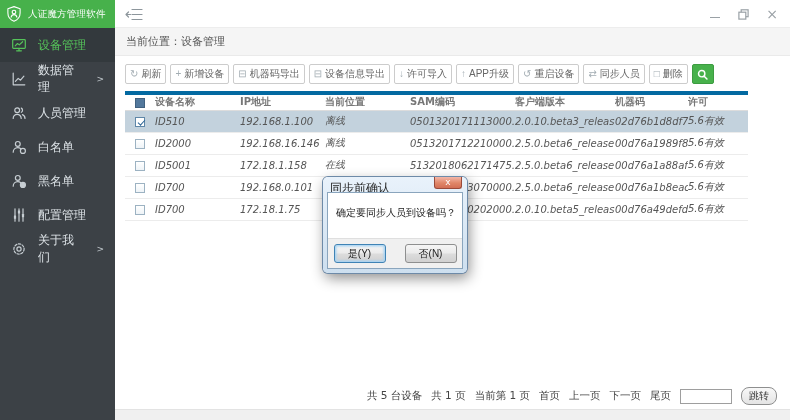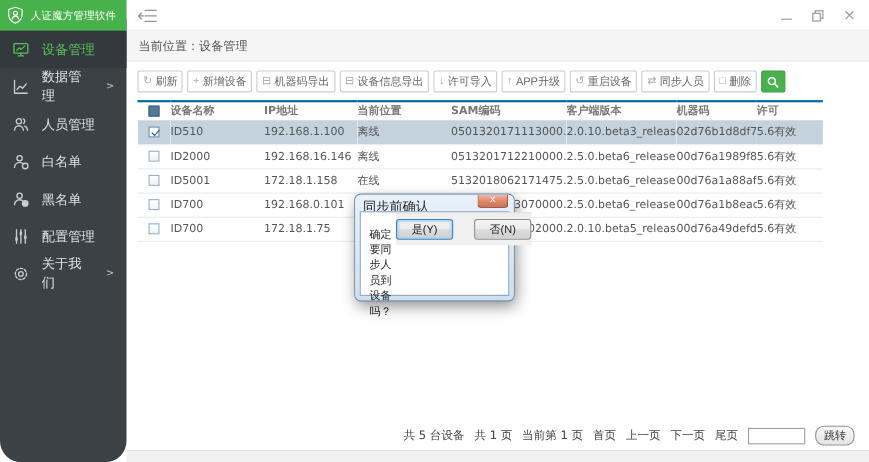--- a/index.html
+++ b/index.html
@@ -3,21 +3,21 @@
 <meta charset="utf-8">
 <style>
   :root{ --green:#47b14b; --sidebar:#3c4146; --rowsel:#c3d2dd; }
   *{margin:0;padding:0;box-sizing:border-box;}
   html,body{width:790px;height:420px;overflow:hidden;}
   body{font-family:"DejaVu Sans","Liberation Sans",sans-serif;background:#fff;position:relative;}
   svg{display:block;}
   .stroke{fill:none;stroke:currentColor;stroke-width:1.2;stroke-linecap:round;stroke-linejoin:round;}
 
   
-  .sidebar{position:absolute;left:0;top:0;width:115px;height:420px;background:var(--sidebar);z-index:5;border-radius:19px;}
+  .sidebar{position:absolute;left:0;top:0;width:115px;height:420px;background:var(--sidebar);z-index:5;}
   .brand{height:28px;background:var(--green);display:flex;align-items:center;padding:0 5px;gap:5px;}
   .brand .logo{color:#fff;}
   .brand-title{color:#fff;font-size:9.5px;white-space:nowrap;letter-spacing:.2px;}
   .side-item{height:34px;display:flex;align-items:center;padding:10px 11px;gap:11px;color:#dde3e7;font-size:12px;cursor:pointer;}
   .side-item .icn{width:16px;height:16px;color:#c7ced3;flex:0 0 auto;}
   .side-item.active{background:#33393d;color:#55c35a;}
   .side-item.active .icn{color:#55c35a;}
   .side-arrow{font-size:9px;color:#c2c9ce;margin-left:2px;}
 
   
@@ -32,43 +32,43 @@
 
   
   .toolbar{margin:8px 0 0 10px;display:flex;align-items:center;gap:4px;}
   .tbtn{height:20px;border:1px solid #ccc;border-radius:2px;background:#fff;color:#666;font-size:10px;display:inline-flex;align-items:center;gap:3px;padding:0 4px;white-space:nowrap;cursor:pointer;}
   .tbtn .g{color:#a3adb3;font-size:10px;line-height:10px;}
   .search-btn{width:22px;height:20px;background:var(--green);border:1px solid #3d9c41;border-radius:2px;display:flex;align-items:center;justify-content:center;cursor:pointer;}
 
   
   .tablewrap{margin:7px 0 0 10px;width:623px;}
   table{border-collapse:collapse;table-layout:fixed;width:623px;font-size:10px;}
-  th{height:17px;color:#777;font-weight:bold;text-align:left;font-size:10px;border-top:2px solid #0369a1;border-bottom:1px solid #dcdcdc;white-space:nowrap;overflow:hidden;}
-  td{height:22px;color:#555;border-bottom:1px solid #ececec;white-space:nowrap;overflow:hidden;}
+  th{height:17px;color:#777;font-weight:bold;text-align:left;font-size:10px;border-top:4px solid #0369a1;border-bottom:1px solid #dcdcdc;white-space:nowrap;overflow:hidden;}
+  td{height:22px;color:#555;border-bottom:1px solid #ececec;white-space:nowrap;overflow:hidden;font-style:italic;}
   tr.selected td{background:var(--rowsel);}
   .cbcell{text-align:center;}
   .cb{position:relative;display:inline-block;width:10px;height:10px;border:1px solid #9cb2c2;background:linear-gradient(#fff,#eef3f7);vertical-align:middle;cursor:pointer;}
   .cb.filled{background:#53789c;border-color:#41617f;}
   .cb.checked{border-color:#5f87a8;background:#fff;}
   .cb.checked::after{content:"";position:absolute;left:1.5px;top:2px;width:5.5px;height:3px;border-left:1.6px solid #2a6496;border-bottom:1.6px solid #2a6496;transform:rotate(-48deg);}
 
   
   .pagination{position:absolute;right:13px;bottom:15px;display:flex;align-items:center;gap:9px;font-size:10.5px;color:#444;white-space:nowrap;}
   .pg-link{cursor:pointer;}
   .pg-input{width:52px;height:15px;border:1px solid #9e9e9e;font-size:10px;padding:0 2px;}
   .jump-btn{height:18px;padding:0 7px;font-size:10px;color:#333;border:1px solid #8e8f8f;border-radius:8px;background:linear-gradient(#f8f8f8,#e4e4e4);cursor:pointer;}
   .bottom-strip{position:absolute;left:115px;right:0;bottom:0;height:11px;background:#f0f0f0;border-top:1px solid #e3e3e3;}
 
   
   .dialog{position:absolute;left:323px;top:177px;width:144px;height:96px;z-index:50;border-radius:5px;
     background:linear-gradient(#e9f2fb,#cddfef);box-shadow:0 0 0 1px #6d8aa8, 2px 5px 14px rgba(0,0,0,.45);}
   .dlg-title{height:23px;display:flex;align-items:center;padding-left:7px;font-size:12px;color:#222;}
   .dlg-close{position:absolute;top:0;right:5px;width:28px;height:12px;border:1px solid #9a4a3a;border-top:none;border-radius:0 0 3px 3px;
     background:linear-gradient(#f3b6a8,#e08668 55%,#d36f55);color:#fff;font-size:9px;line-height:10px;text-align:center;cursor:pointer;}
-  .dlg-body{position:absolute;left:4px;right:4px;top:15px;bottom:4px;background:#fff;border:1px solid #8aa5bd;display:flex;flex-direction:row;}
+  .dlg-body{position:absolute;left:4px;right:4px;top:15px;bottom:4px;background:#fff;border:1px solid #8aa5bd;display:flex;flex-direction:column;}
   .dlg-msg{flex:1;padding:13px 4px 0 8px;font-size:10px;color:#222;}
   .dlg-footer{height:30px;background:#f0f0f0;border-top:1px solid #dfdfdf;display:flex;align-items:center;justify-content:center;gap:19px;}
   .dlg-btn{width:52px;height:19px;font-size:10px;color:#222;border:1px solid #8e8f8f;border-radius:3px;cursor:pointer;
     background:linear-gradient(#f5f5f5,#ebebeb 48%,#dcdcdc 52%,#d1d1d1);}
   .dlg-btn.primary{border-color:#3f83b5;box-shadow:inset 0 0 2px 1.5px #a9d4f2;}
 </style>
 </head>
 <body>
 
 <aside class="sidebar">

